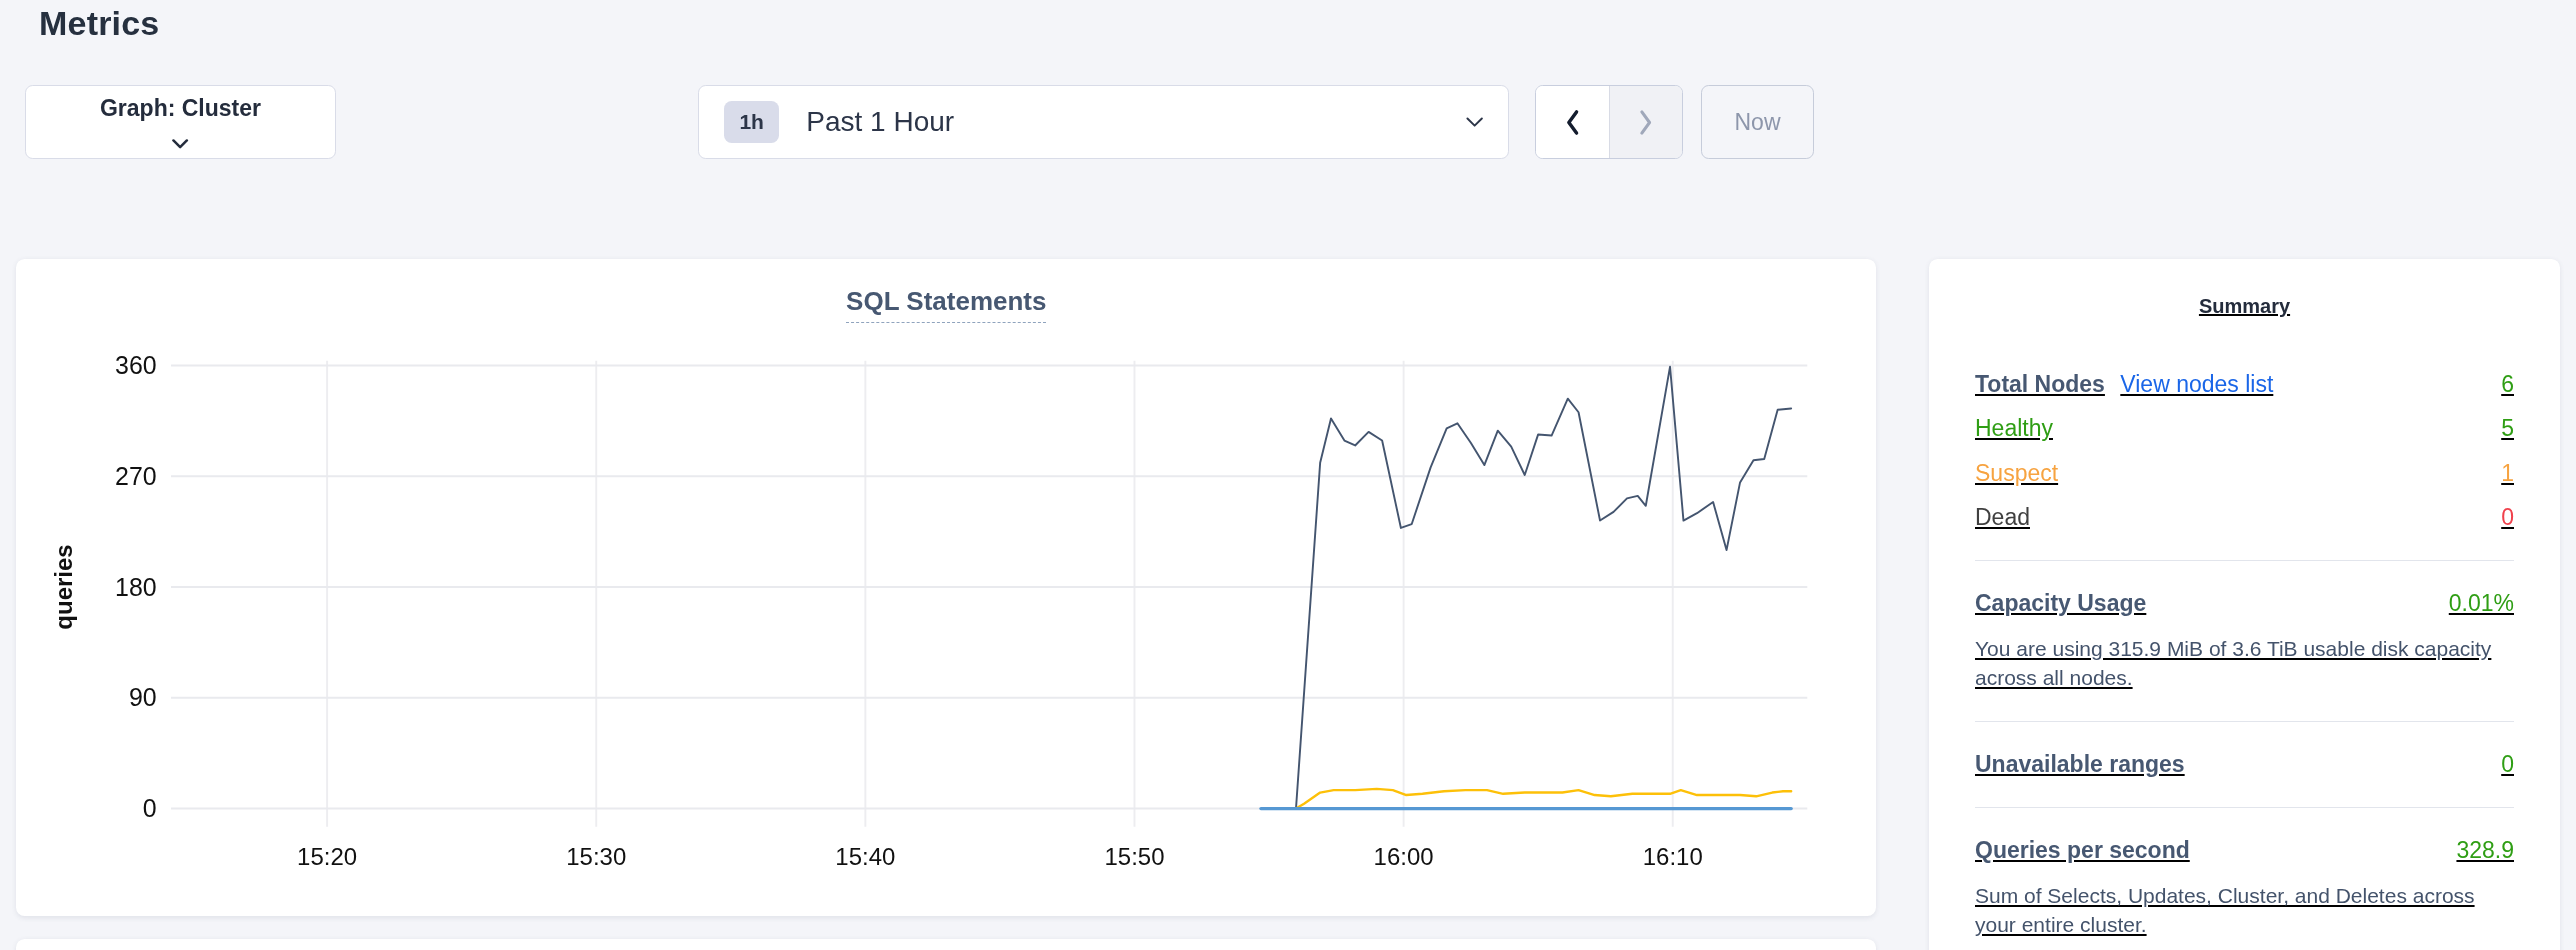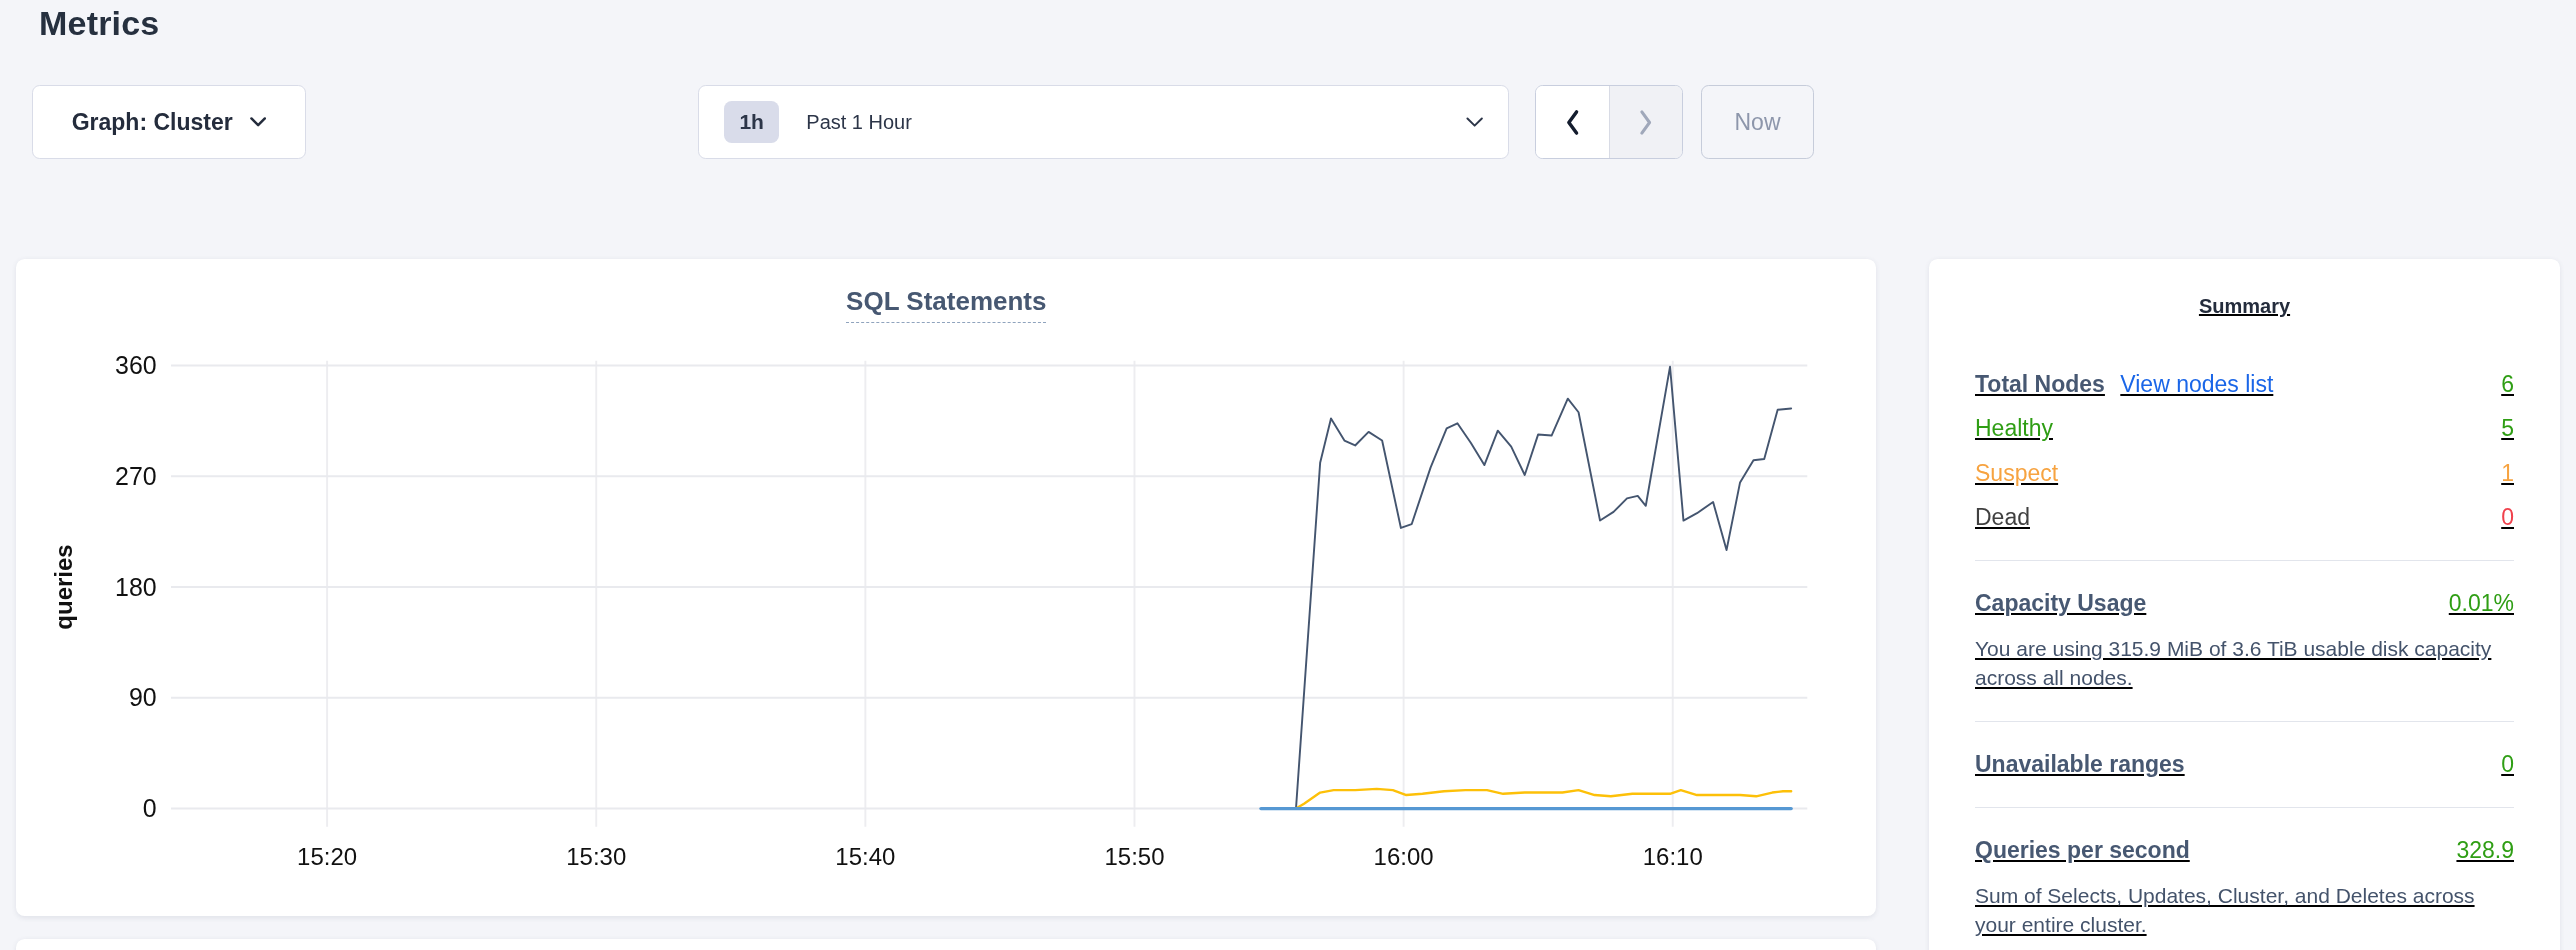--- a/index.html
+++ b/index.html
@@ -9,26 +9,26 @@
   
   .page-title{position:absolute;left:39px;top:0;font-size:34px;line-height:46px;
     font-weight:600;color:#26303f;letter-spacing:0.2px;}
 
   
   .tb-btn{position:absolute;top:85px;height:74px;box-sizing:border-box;
     background:#ffffff;border:1px solid #d9dce8;border-radius:7.7px;
     display:flex;align-items:center;cursor:pointer;font-family:inherit;}
   .dd{justify-content:center;gap:17.3px;}
   .dd-label{font-size:23px;font-weight:700;color:#242c3c;}
-  #graph-dd{left:32px;width:274px;}
+  #graph-dd{left:25px;width:311px;flex-direction:column;}
   #dash-dd{left:317px;width:357px;}
   #time-sel{left:698px;width:811px;padding:0 25px;gap:27px;justify-content:flex-start;}
   .time-badge{background:#d9dcea;border-radius:7.7px;padding:8.6px 15.4px;
     font-size:21px;font-weight:700;color:#2c3548;}
-  .time-label{font-size:20px;color:#2c3548;}
+  .time-label{font-size:28px;color:#2c3548;}
   .time-chevron{margin-left:auto;}
   .nav-group{position:absolute;left:1535px;top:85px;width:148px;height:74px;
     box-sizing:border-box;border:1px solid #c8cede;border-radius:7.7px;
     overflow:hidden;display:flex;background:#fff;}
   .nav-half{flex:1;display:flex;align-items:center;justify-content:center;
     border:none;background:#fff;cursor:pointer;padding:0;}
   .nav-half.next{background:#f0f1f5;border-left:1px solid #d8dbe5;cursor:default;}
   #now-btn{left:1701px;width:113px;justify-content:center;background:transparent;
     border:1px solid #c6ccda;color:#8d96ab;font-size:23px;cursor:default;}
 

